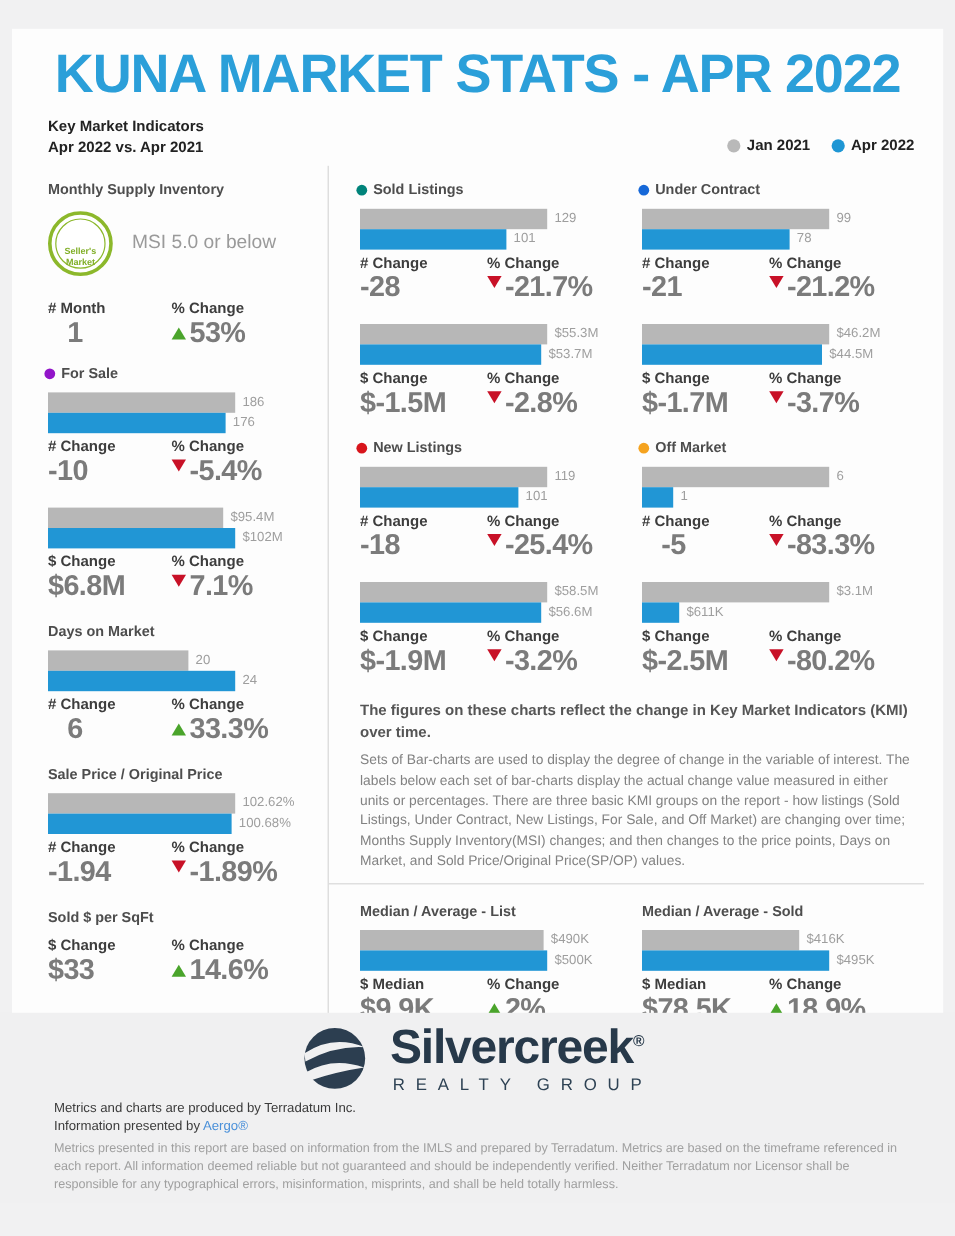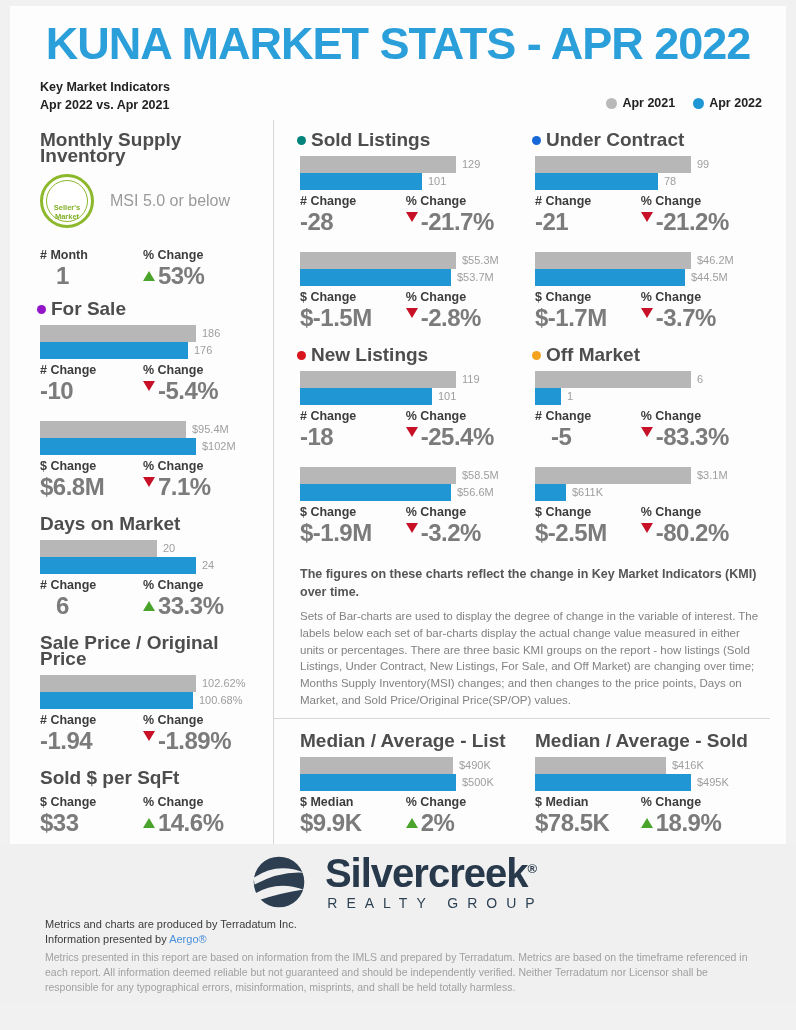--- a/index.html
+++ b/index.html
@@ -1,31 +1,31 @@
 <!DOCTYPE html>
 <html><head>
 <meta charset="utf-8">
 <style>
   * { margin:0; padding:0; box-sizing:border-box; }
   body { width:796px; height:1030px; background:#f1f1f2; font-family:"Liberation Sans", sans-serif; position:relative; overflow:hidden; }
-  .panel { position:absolute; left:10px; top:6px; width:776px; height:862px; background:#fdfdfd; }
+  .panel { position:absolute; left:10px; top:24px; width:776px; height:862px; background:#fdfdfd; }
   .title { text-align:center; font-size:45px; font-weight:bold; letter-spacing:-1px; color:#2b9fd9; padding-top:12px; }
   .head-row { display:flex; justify-content:space-between; align-items:flex-end; padding:8px 24px 0 30px; }
   .subtitles { font-size:12.5px; font-weight:bold; color:#222; line-height:1.45; }
   .legend { display:flex; gap:18px; align-items:center; padding-bottom:4px; }
   .legend-item { display:flex; align-items:center; gap:5px; font-size:12.5px; font-weight:bold; color:#222; }
   .legend-dot { width:11px; height:11px; border-radius:50%; }
   .content { display:flex; height:758px; margin-top:6px; overflow:hidden; }
   .col-left { width:264px; border-right:1px solid #d6d6d6; padding:12px 14px 0 30px; }
   .col-main { flex:1; padding:12px 16px 0 26px; }
   .row { display:flex; }
   .cell { width:50%; padding-right:10px; }
 
   .kmi { margin-bottom:16px; }
-  .kmi-title { font-size:19px; font-weight:bold; color:#4d4d4d; line-height:16px; margin-bottom:9px; display:flex; align-items:center; gap:5px; }
+  .kmi-title { font-size:12px; font-weight:bold; color:#4d4d4d; line-height:16px; margin-bottom:9px; display:flex; align-items:center; gap:5px; }
   .kmi-dot { width:9px; height:9px; border-radius:50%; margin-left:-3px; flex:0 0 auto; }
   .bar-row { display:flex; align-items:center; height:14px; margin-bottom:3px; }
   .bar { height:17px; }
   .bar.prev { background:#b7b7b7; }
   .bar.curr { background:#2196d5; }
   .bar-value { font-size:11px; color:#9e9e9e; margin-left:6px; white-space:nowrap; }
   .stats { display:flex; margin-top:6px; }
   .stat { width:47%; }
   .stat:last-child { width:53%; }
   .stat-label { font-size:12.5px; font-weight:bold; color:#3d3d3d; line-height:14px; }
@@ -64,21 +64,21 @@
 <div class="panel">
   <div class="title">KUNA MARKET STATS - APR 2022</div>
   <div class="head-row">
     <div class="subtitles">
       <div>Key Market Indicators</div>
       <div>Apr 2022 vs. Apr 2021</div>
     </div>
     <div class="legend">
         <div class="legend-item">
           <span class="legend-dot" style="background: rgb(185, 185, 185);"></span>
-          <span>Apr 2021</span>
+          <span>Jan 2021</span>
         </div>
         <div class="legend-item">
           <span class="legend-dot" style="background: rgb(30, 150, 212);"></span>
           <span>Apr 2022</span>
         </div>
       </div>
   </div>
   <div class="content">
     <div class="col-left">
       <div class="kmi msi">

